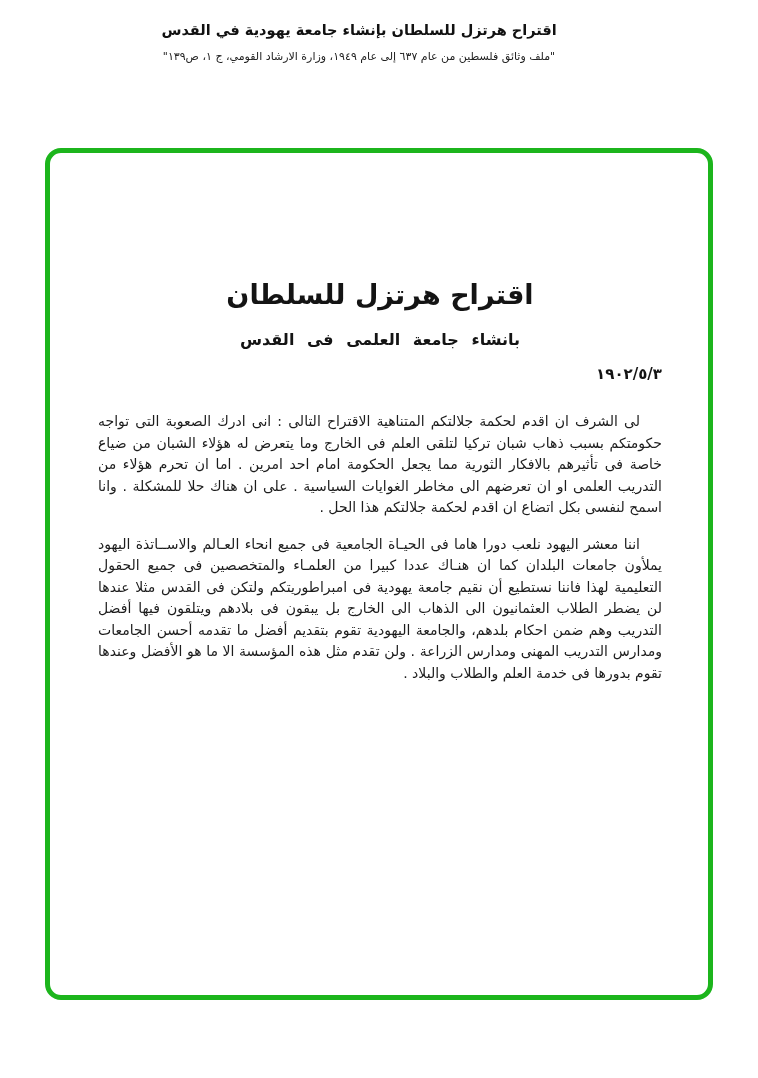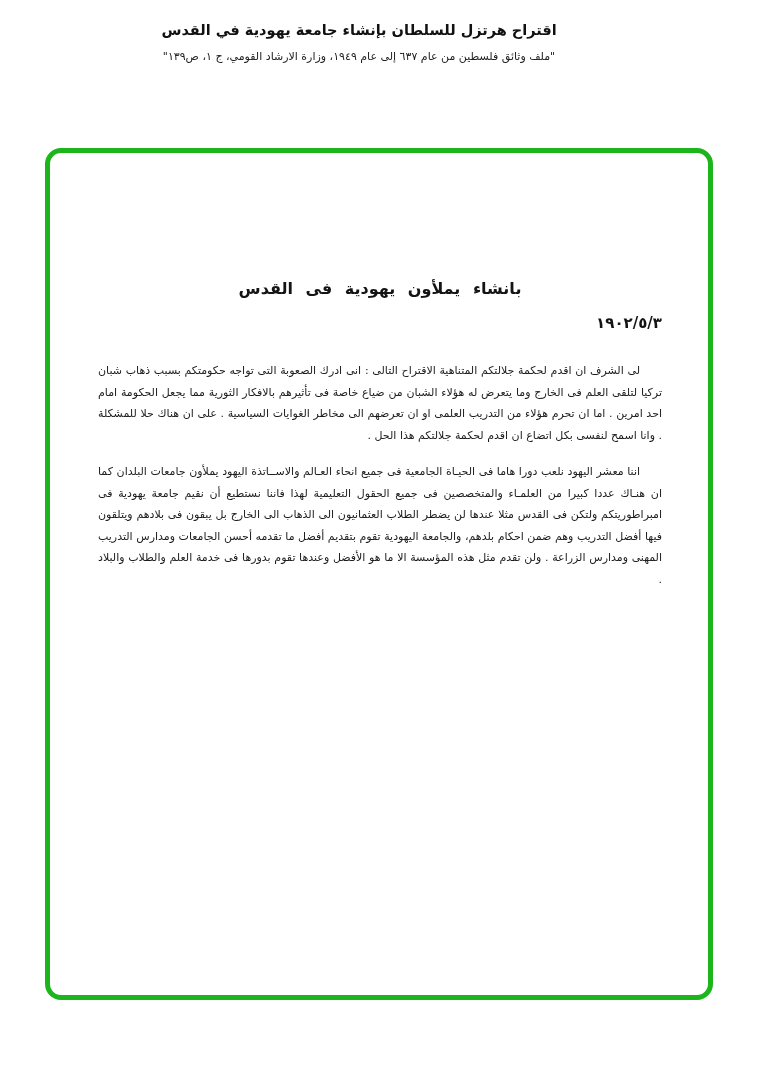--- a/index.html
+++ b/index.html
@@ -66,36 +66,37 @@
     word-spacing: 7px;
     color: #141414;
   }
   .doc-date {
     font-size: 15px;
     font-weight: bold;
     margin: 0 0 28px 0;
     color: #141414;
   }
   .doc-paragraph {
-    font-size: 11px;
+    font-size: 14px;
     line-height: 21.5px;
     text-align: justify;
     text-indent: 22px;
     margin: 0 0 15px 0;
     color: #1c1c1c;
   }
 </style>
 </head>
 <body>
 
 <div class="page-header">
   <h1 class="header-title">اقتراح هرتزل للسلطان بإنشاء جامعة يهودية في القدس</h1>
   <div class="header-source">"ملف وثائق فلسطين من عام ٦٣٧ إلى عام ١٩٤٩، وزارة الارشاد القومي، ج ١، ص١٣٩"</div>
 </div>
 
 <div class="doc-frame">
   <div class="doc-content">
-    <h3 class="doc-subtitle">بانشاء يملأون يهودية فى القدس</h3>
+    <h2 class="doc-title">اقتراح هرتزل للسلطان</h2>
+    <h3 class="doc-subtitle">بانشاء جامعة العلمى فى القدس</h3>
     <div class="doc-date">١٩٠٢/٥/٣</div>
     <p class="doc-paragraph">لى الشرف ان اقدم لحكمة جلالتكم المتناهية الاقتراح التالى : انى ادرك الصعوبة التى تواجه حكومتكم بسبب ذهاب شبان تركيا لتلقى العلم فى الخارج وما يتعرض له هؤلاء الشبان من ضياع خاصة فى تأثيرهم بالافكار الثورية مما يجعل الحكومة امام احد امرين . اما ان تحرم هؤلاء من التدريب العلمى او ان تعرضهم الى مخاطر الغوايات السياسية . على ان هناك حلا للمشكلة . وانا اسمح لنفسى بكل اتضاع ان اقدم لحكمة جلالتكم هذا الحل .</p>
     <p class="doc-paragraph">اننا معشر اليهود نلعب دورا هاما فى الحيـاة الجامعية فى جميع انحاء العـالم والاســاتذة اليهود يملأون جامعات البلدان كما ان هنـاك عددا كبيرا من العلمـاء والمتخصصين فى جميع الحقول التعليمية لهذا فاننا نستطيع أن نقيم جامعة يهودية فى امبراطوريتكم ولتكن فى القدس مثلا عندها لن يضطر الطلاب العثمانيون الى الذهاب الى الخارج بل يبقون فى بلادهم ويتلقون فيها أفضل التدريب وهم ضمن احكام بلدهم، والجامعة اليهودية تقوم بتقديم أفضل ما تقدمه أحسن الجامعات ومدارس التدريب المهنى ومدارس الزراعة . ولن تقدم مثل هذه المؤسسة الا ما هو الأفضل وعندها تقوم بدورها فى خدمة العلم والطلاب والبلاد .</p>
   </div>
 </div>
 
 </body></html>

